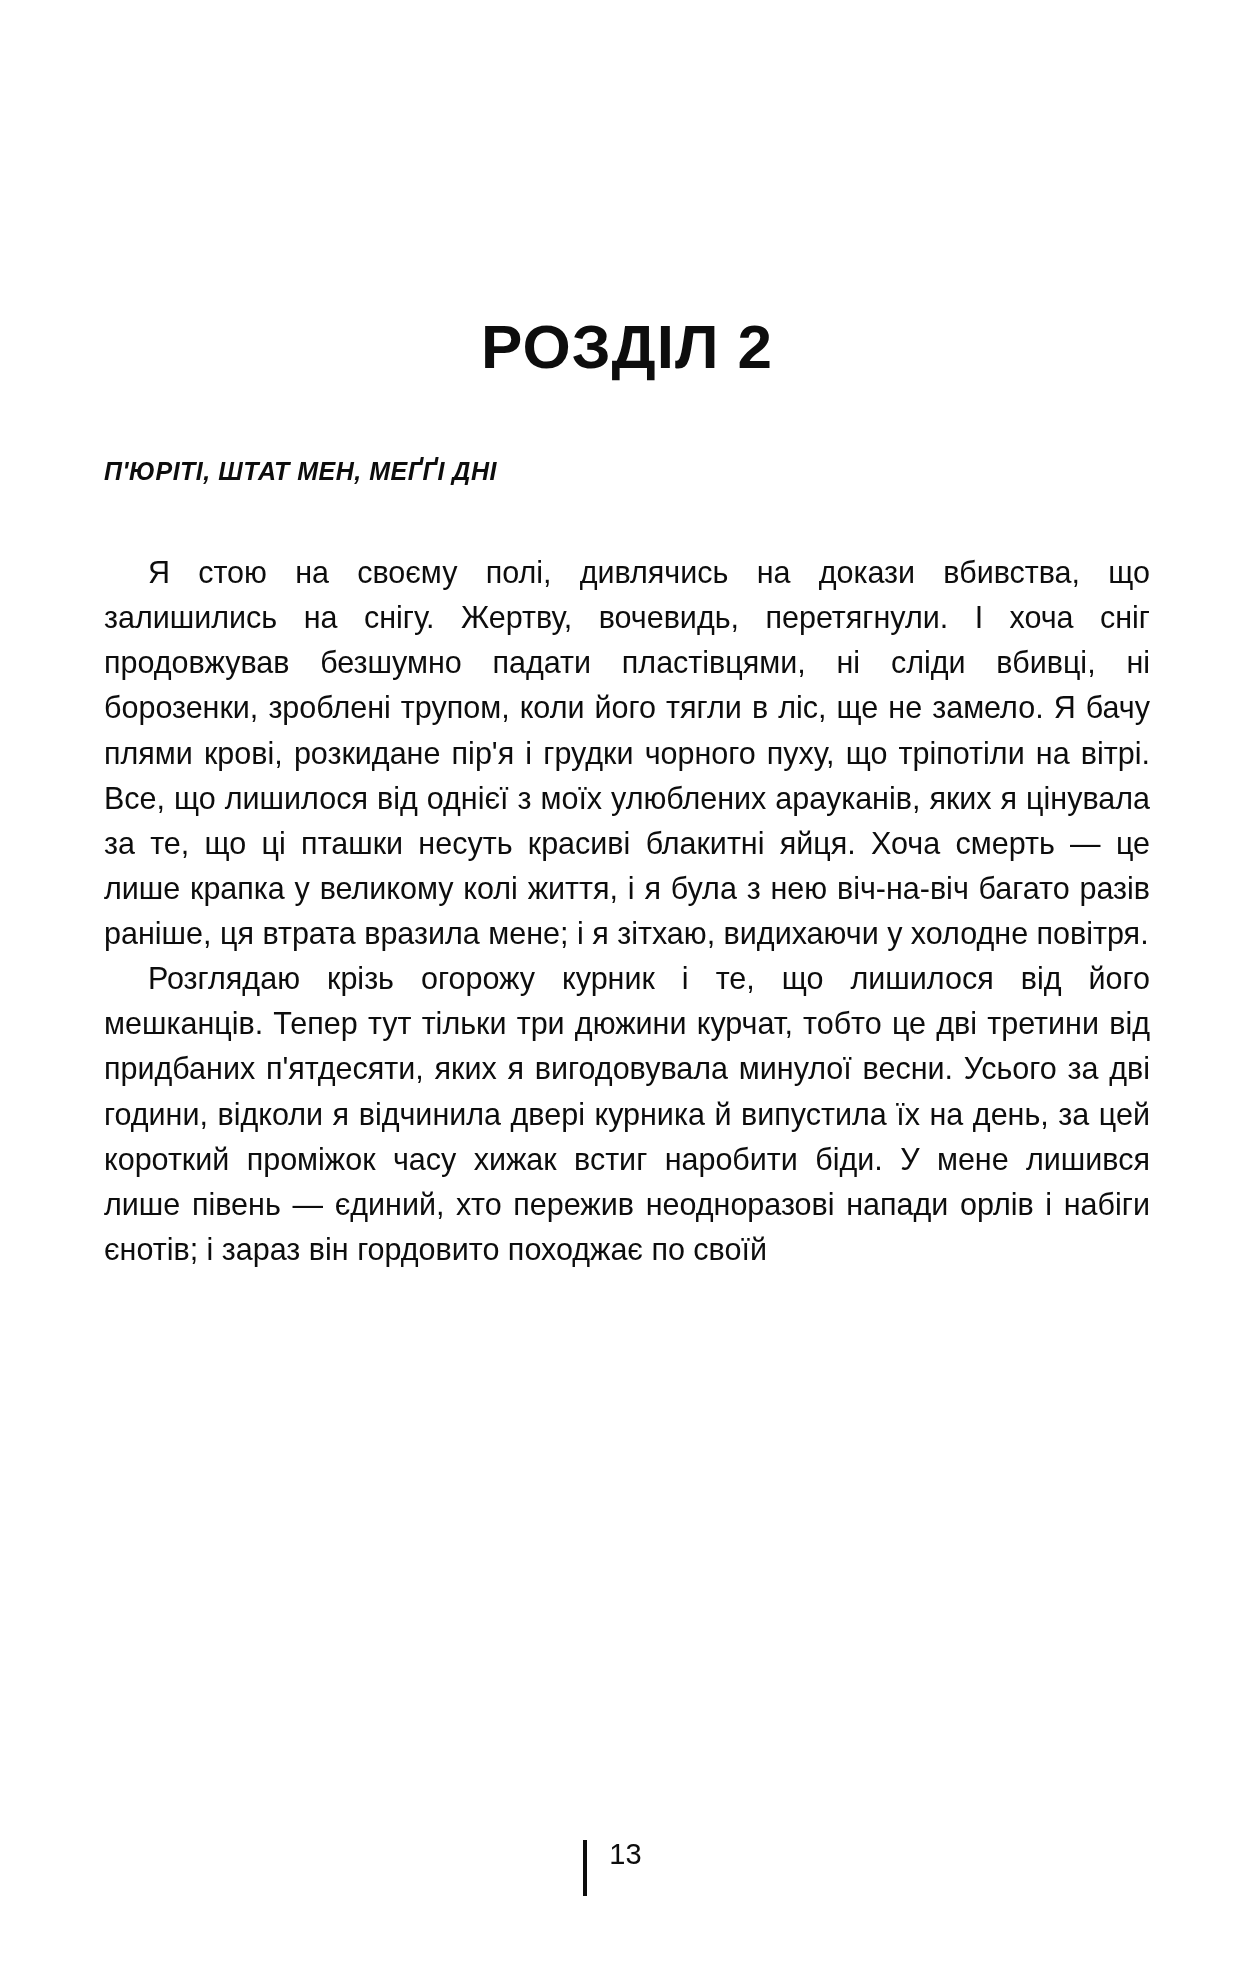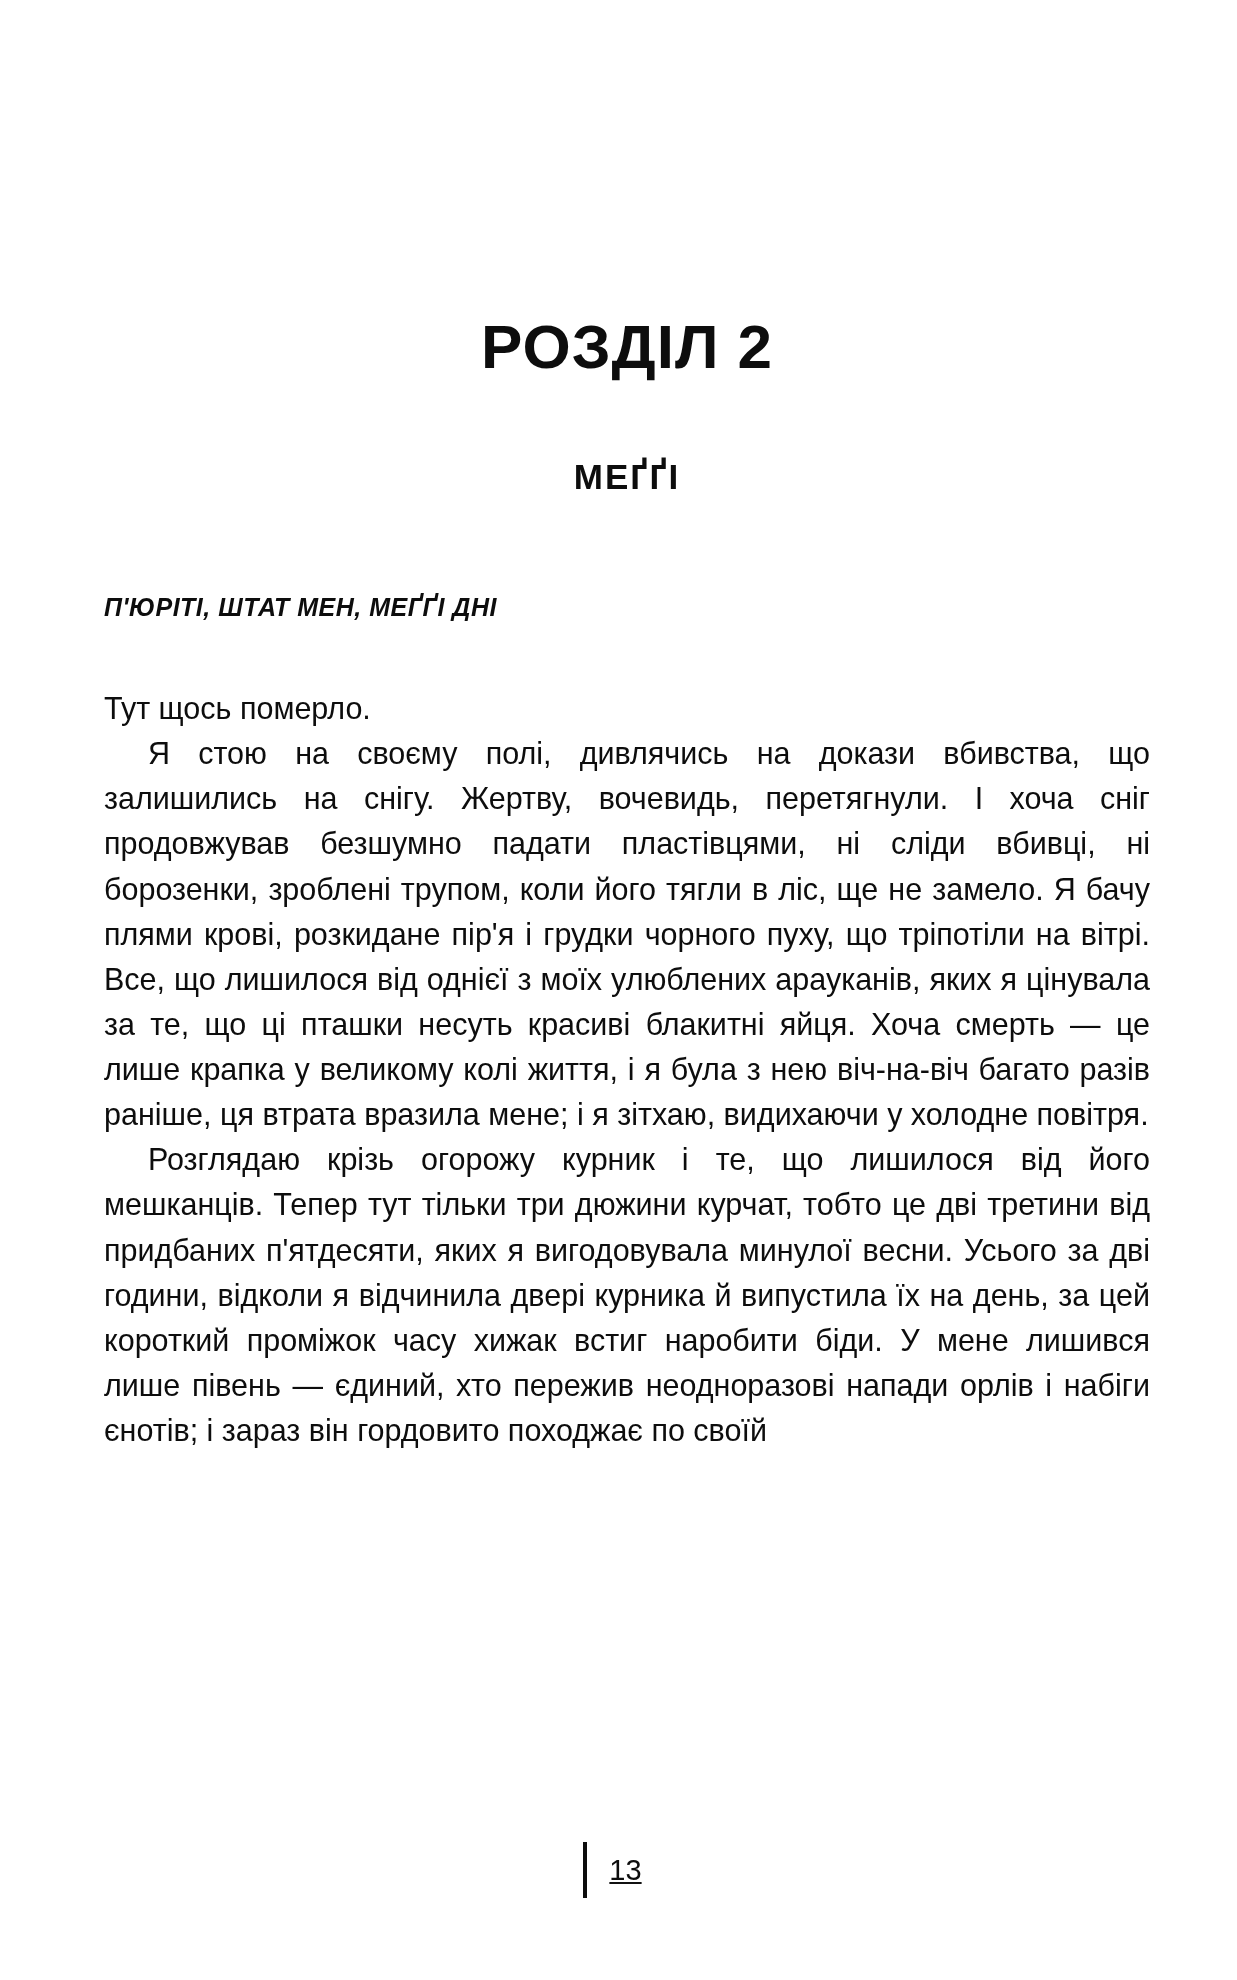--- a/index.html
+++ b/index.html
@@ -75,23 +75,22 @@
   .body-text p.first-line {
     text-indent: 0;
   }
   .footer {
     position: absolute;
     left: 0;
     right: 12px;
     bottom: 80px;
     height: 60px;
     display: flex;
-    align-items: center;
+    align-items: flex-start;
     justify-content: center;
-    text-decoration: underline;
   }
   .footer-rule {
     width: 4px;
     height: 56px;
     background: #0d0d0d;
     margin-right: 22px;
   }
   .page-number {
     font-size: 29px;
     font-weight: 400;
@@ -101,26 +100,24 @@
 </style>
 </head>
 <body>
 
 <div class="page">
 
   <div class="content">
 
     <h1 class="chapter-number">РОЗДІЛ 2</h1>
 
-    <h2 class="chapter-title">МЕҐҐІ</h2>
 
     <div class="dateline">П'ЮРІТІ, ШТАТ МЕН, МЕҐҐІ ДНІ</div>
 
     <div class="body-text">
-      <p class="first-line">Тут щось померло.</p>
       <p class="indent">Я стою на своєму полі, дивлячись на докази вбивства, що залишились на снігу. Жертву, вочевидь, перетягнули. І хоча сніг продовжував безшумно падати пластівцями, ні сліди вбивці, ні борозенки, зроблені трупом, коли його тягли в ліс, ще не замело. Я бачу плями крові, розкидане пір'я і грудки чорного пуху, що тріпотіли на вітрі. Все, що лишилося від однієї з моїх улюблених арауканів, яких я цінувала за те, що ці пташки несуть красиві блакитні яйця. Хоча смерть — це лише крапка у великому колі життя, і я була з нею віч-на-віч багато разів раніше, ця втрата вразила мене; і я зітхаю, видихаючи у холодне повітря.</p>
       <p class="indent">Розглядаю крізь огорожу курник і те, що лишилося від його мешканців. Тепер тут тільки три дюжини курчат, тобто це дві третини від придбаних п'ятдесяти, яких я вигодовувала минулої весни. Усього за дві години, відколи я відчинила двері курника й випустила їх на день, за цей короткий проміжок часу хижак встиг наробити біди. У мене лишився лише півень — єдиний, хто пережив неодноразові напади орлів і набіги єнотів; і зараз він гордовито походжає по своїй</p>
     </div>
 
   </div>
 
   <div class="footer">
     <div class="footer-rule"></div>
     <div class="page-number">13</div>
   </div>

